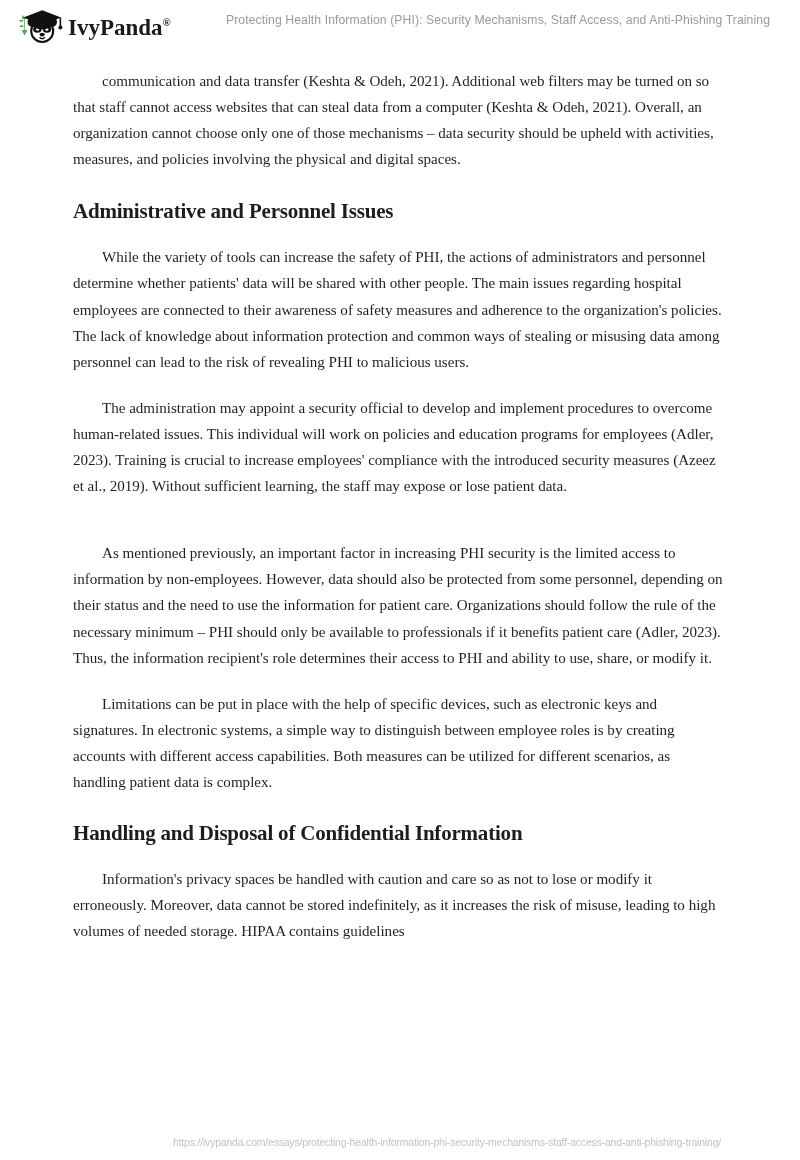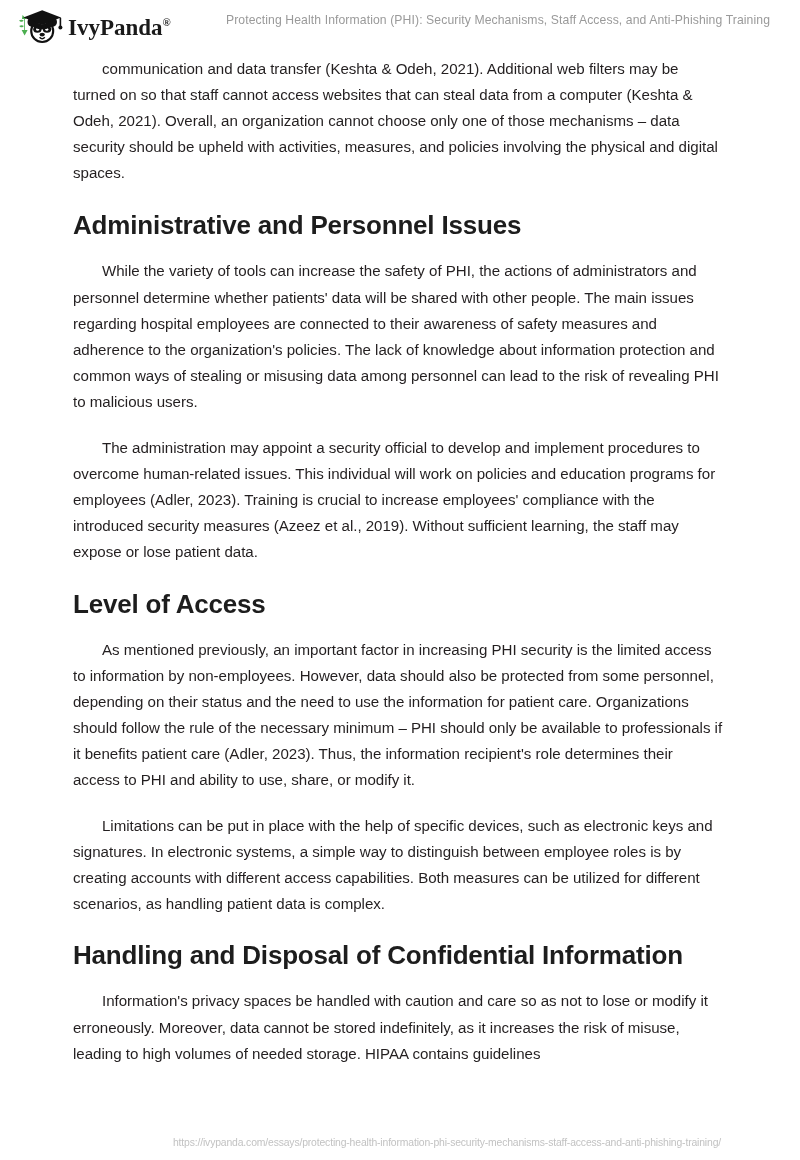--- a/index.html
+++ b/index.html
@@ -61,35 +61,36 @@
     color: #9a9a9a;
     letter-spacing: 0.1px;
     white-space: nowrap;
     text-align: center;
   }
 
   
   .content {
     position: absolute;
     left: 73px;
-    top: 56px;
+    top: 68px;
     width: 650px;
+    font-family: Liberation Serif, serif;
   }
   p.body-text {
     margin: 0 0 0 0;
     font-size: 15.1px;
     line-height: 26.1px;
     color: #231f20;
     text-indent: 29px;
     text-align: left;
     letter-spacing: -0.02px;
   }
   h2.section-heading {
     margin: 0;
-    font-size: 26px;
+    font-size: 21px;
     font-weight: bold;
     line-height: 30px;
     color: #1d1d1d;
     letter-spacing: -0.2px;
   }
   .gap-after-para-1 { height: 24px; }
   .gap-after-heading { height: 18px; }
   .gap-between-paras { height: 20px; }
   .gap-before-heading { height: 23px; }
 
@@ -165,21 +166,20 @@
   <div class="gap-after-heading"></div>
 
   <p class="body-text">While the variety of tools can increase the safety of PHI, the actions of administrators and personnel determine whether patients' data will be shared with other people. The main issues regarding hospital employees are connected to their awareness of safety measures and adherence to the organization's policies. The lack of knowledge about information protection and common ways of stealing or misusing data among personnel can lead to the risk of revealing PHI to malicious users.</p>
 
   <div class="gap-between-paras"></div>
 
   <p class="body-text">The administration may appoint a security official to develop and implement procedures to overcome human-related issues. This individual will work on policies and education programs for employees (Adler, 2023). Training is crucial to increase employees' compliance with the introduced security measures (Azeez et al., 2019). Without sufficient learning, the staff may expose or lose patient data.</p>
 
   <div class="gap-before-heading"></div>
 
-  <h2 class="section-heading">Level of Access</h2>
 
   <div class="gap-after-heading"></div>
 
   <p class="body-text">As mentioned previously, an important factor in increasing PHI security is the limited access to information by non-employees. However, data should also be protected from some personnel, depending on their status and the need to use the information for patient care. Organizations should follow the rule of the necessary minimum – PHI should only be available to professionals if it benefits patient care (Adler, 2023). Thus, the information recipient's role determines their access to PHI and ability to use, share, or modify it.</p>
 
   <div class="gap-between-paras"></div>
 
   <p class="body-text">Limitations can be put in place with the help of specific devices, such as electronic keys and signatures. In electronic systems, a simple way to distinguish between employee roles is by creating accounts with different access capabilities. Both measures can be utilized for different scenarios, as handling patient data is complex.</p>
 
   <div class="gap-before-heading"></div>

